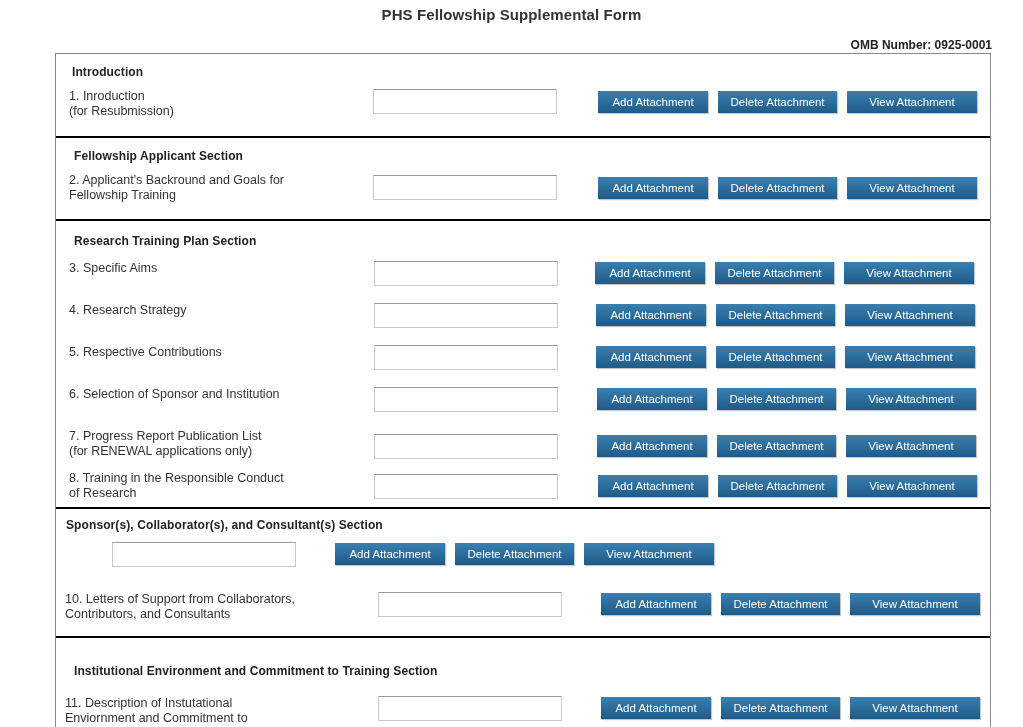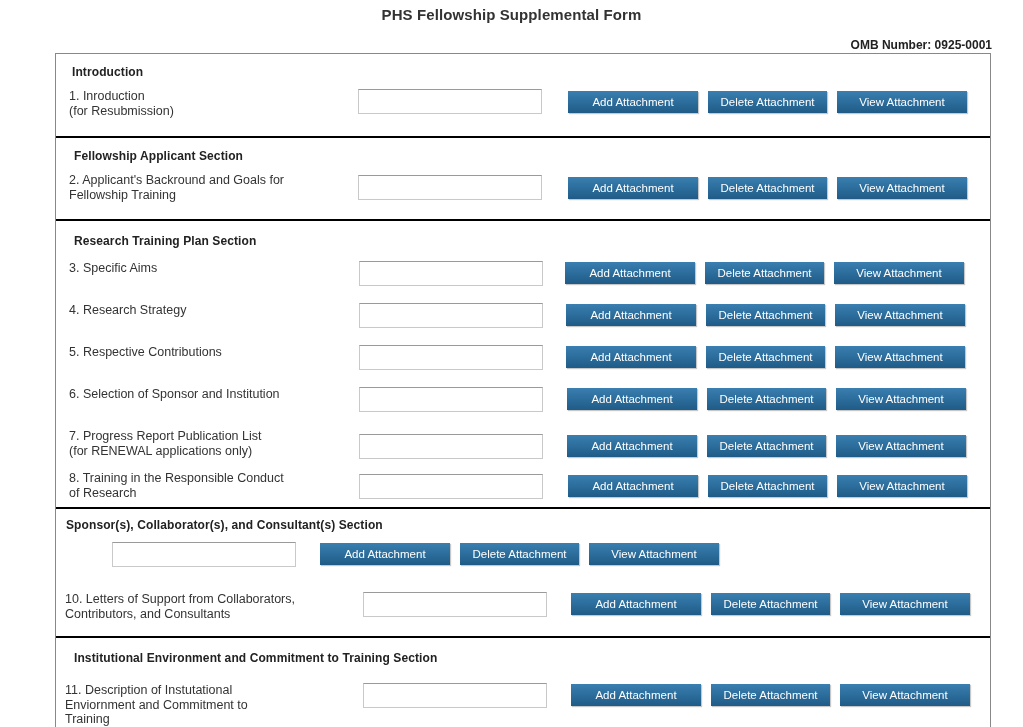--- a/index.html
+++ b/index.html
@@ -60,20 +60,21 @@
     letter-spacing: 0.1px;
   }
   .section-title.indent-2 {
     padding-left: 18px;
   }
   .row {
     display: flex;
     align-items: flex-start;
     position: relative;
     min-height: 30px;
+    gap: 15px;
   }
   .row-label {
     width: 247px;
     flex: 0 0 247px;
     font-size: 12.5px;
     color: #333333;
     line-height: 14.5px;
     padding-left: 13px;
     box-sizing: border-box;
     white-space: pre-line;
@@ -101,21 +102,21 @@
     color: #ffffff;
     background: linear-gradient(to bottom, #3a7fb0 0%, #2d6f9e 45%, #205b87 100%);
     border: none;
     box-sizing: border-box;
     margin-right: 10px;
     padding: 0 6px;
     cursor: pointer;
     font-family: "Liberation Sans", sans-serif;
     box-shadow: 1px 1px 1px rgba(0,0,0,0.22);
   }
-  .btn.add { width: 130px; }
+  .btn.add { width: 110px; }
   .btn.del { width: 119px; }
   .btn.view { width: 130px; margin-right: 3px; }
 
   
   .r-intro   { padding-top: 8px;  padding-bottom: 13px; }
   .r-intro .field  { margin-left: 55px; }
   .r-intro .btns   { margin-left: 26px; margin-top: 2px; }
 
   .r-app { padding-top: 8px; padding-bottom: 16px; }
   .r-app .field { margin-left: 55px; margin-top: 2px;}
@@ -257,21 +258,21 @@
       <input class="field" type="text" style="margin-left: 60px;" value="">
       <div class="btns" style="margin-left:24px;margin-top:1px;">
         <button class="btn add">Add Attachment</button>
         <button class="btn del">Delete Attachment</button>
         <button class="btn view">View Attachment</button>
       </div>
     </div>
   </div>
 
   <div class="section last sec-ie-pad">
-    <div class="section-title indent-2" style="padding-top:13px;padding-bottom:8px;">Institutional Environment and Commitment to Training Section</div>
+    <div class="section-title indent-2" style="padding-top:26px;padding-bottom:8px;">Institutional Environment and Commitment to Training Section</div>
     <div class="row r-ie">
       <div class="row-label" style="padding-left:9px;">11. Description of Instutational
       Enviornment and Commitment to
       Training</div>
       <input class="field" type="text" style="margin-left: 60px;" value="">
       <div class="btns" style="margin-left:24px;margin-top:1px;">
         <button class="btn add">Add Attachment</button>
         <button class="btn del">Delete Attachment</button>
         <button class="btn view">View Attachment</button>
       </div>

